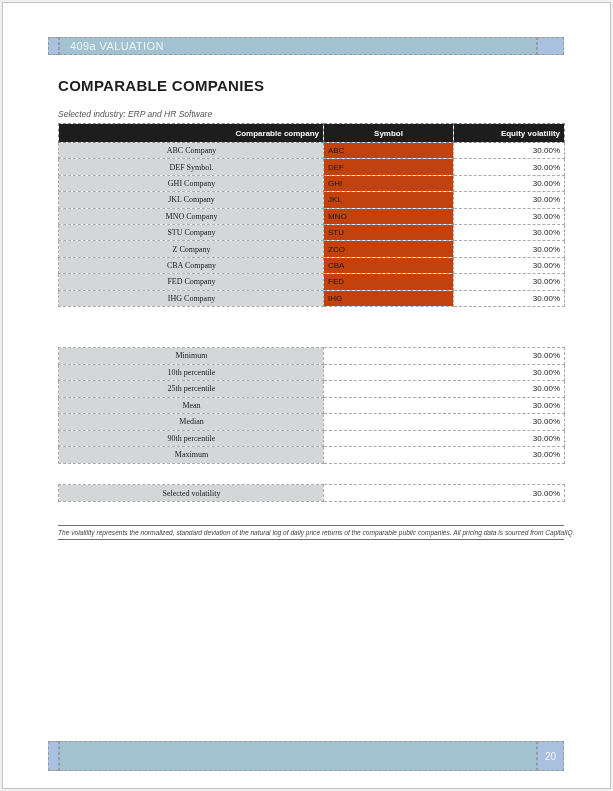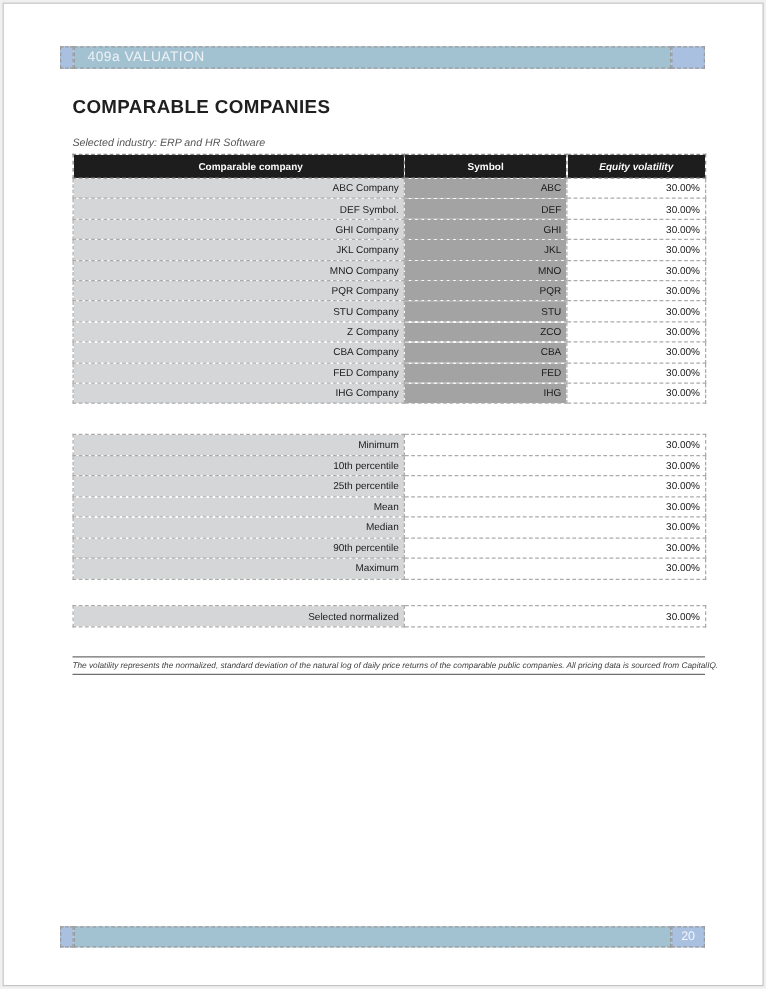--- a/index.html
+++ b/index.html
@@ -14,21 +14,21 @@
     position:absolute;top:2px;left:2px;right:2px;bottom:2px;
     background:#ffffff;
     border:1px solid #c4c4c4;
   }
   
   .bar-row{
     position:absolute;left:45px;width:516px;height:18px;
     display:flex;align-items:stretch;
   }
   .bar-row.header{top:34px;}
-  .bar-row.footer{top:738px;height:17px;}
+  .bar-row.footer{top:738px;height:30px;}
   .bar-cell{
     border:1px dashed #9a9a9a;
     box-sizing:border-box;
   }
   .bar-accent{width:11px;background:#a9c0e0;}
   .bar-main{flex:1;background:#a3c2d1;display:flex;align-items:center;}
   .bar-endcap{width:27px;background:#a9c0e0;display:flex;align-items:center;justify-content:center;}
   .bar-title{
     color:#edf3f6;font-size:11px;letter-spacing:.4px;
     padding-left:10px;white-space:nowrap;
@@ -50,32 +50,32 @@
   td,th{box-sizing:border-box;overflow:hidden;white-space:nowrap;}
   .tbl{position:absolute;left:0;}
   .tbl-companies{top:120px;}
   .tbl-stats{top:344px;}
   .tbl-selected{top:481px;}
   th{
     background:#1d1d1d;color:#fbfbfb;
     font-size:8px;font-weight:bold;height:19px;
     border:1px dashed #8a8a8a;padding:0 4px;
   }
-  th.c1{text-align:center;padding-left:23px;}
+  th.c1{text-align:right;padding-left:23px;}
   th.c2{text-align:center;}
-  th.c3{padding-right:4px;font-style:italic;}
+  th.c3{text-align:right;padding-right:4px;}
   td{
     font-size:8px;color:#1a1a1a;height:16.4px;
     border:1px dashed #ababab;padding:0 4px;
   }
   .c1{width:265px;}
   .c2{width:130px;}
   .c3{width:111px;}
-  td.c1{background:#d5d6d8;text-align:right;padding-left:5px;}
-  td.c2{background:#a3a3a3;text-align:right;}
+  td.c1{background:#d5d6d8;text-align:center;padding-left:5px;font-family:Liberation Serif, serif;}
+  td.c2{background:#c2410c;text-align:left;}
   td.c3{background:#ffffff;text-align:right;padding-right:4px;}
   .tbl-stats td{height:16.5px;}
   td.cv{width:241px;background:#ffffff;text-align:right;padding-right:4px;}
   .tbl-selected td{height:17px;}
   .footnote{
     position:absolute;top:522px;left:0;width:506px;
     border-top:1px solid #6f6f6f;border-bottom:1px solid #6f6f6f;
     font-size:6.6px;font-style:italic;color:#3f3f3f;
     padding:2.5px 0 3px 0;white-space:nowrap;
   }
@@ -126,25 +126,20 @@
             <td class="c1">JKL Company</td>
             <td class="c2">JKL</td>
             <td class="c3">30.00%</td>
           </tr>
           <tr>
             <td class="c1">MNO Company</td>
             <td class="c2">MNO</td>
             <td class="c3">30.00%</td>
           </tr>
           <tr>
-            <td class="c1">PQR Company</td>
-            <td class="c2">PQR</td>
-            <td class="c3">30.00%</td>
-          </tr>
-          <tr>
             <td class="c1">STU Company</td>
             <td class="c2">STU</td>
             <td class="c3">30.00%</td>
           </tr>
           <tr>
             <td class="c1">Z Company</td>
             <td class="c2">ZCO</td>
             <td class="c3">30.00%</td>
           </tr>
           <tr>
@@ -194,21 +189,21 @@
           <tr>
             <td class="c1">Maximum</td>
             <td class="cv">30.00%</td>
           </tr>
         </tbody>
     </table>
 
     <table class="tbl tbl-selected">
       <tbody>
         <tr>
-          <td class="c1">Selected normalized</td>
+          <td class="c1">Selected volatility</td>
           <td class="cv">30.00%</td>
         </tr>
       </tbody>
     </table>
 
     <div class="footnote">The volatility represents the normalized, standard deviation of the natural log of daily price returns of the comparable public companies. All pricing data is sourced from CapitalIQ.</div>
 
   </div>
 
   <div class="bar-row footer">

